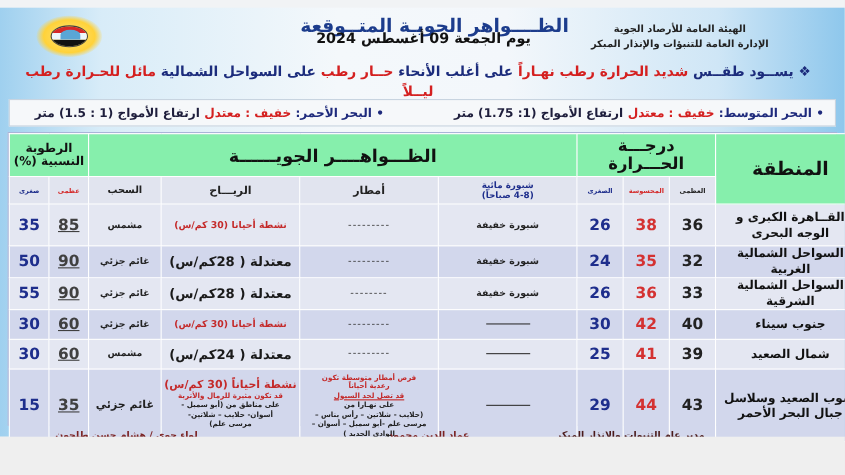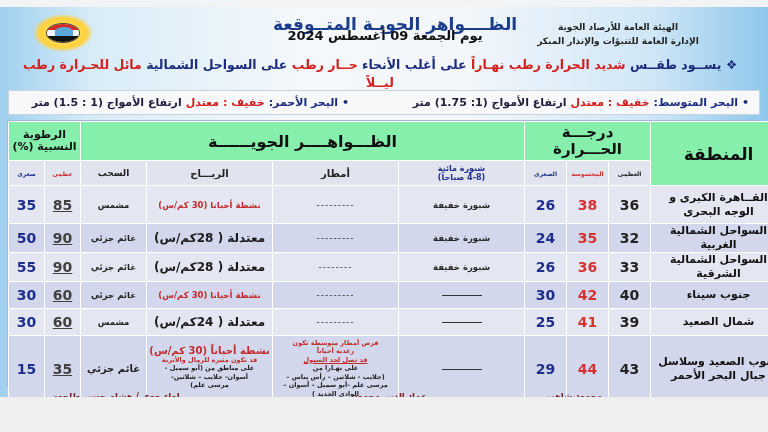--- a/index.html
+++ b/index.html
@@ -295,21 +295,20 @@
         </td>
         <td class="cloud" style="font-size:10px">غائم جزئي</td>
         <td class="hum-max">35</td>
         <td class="hum-min">15</td>
       </tr>
     </tbody>
   </table>
 </div>
 
 <div class="sig sig1">
-  <div class="name">محمود شاهين</div>
   <div class="role">مدير عام التنبوات والإنذار المبكر</div>
 </div>
 <div class="sig sig2">
   <div class="name">عماد الدين محمود</div>
   <div class="role">رئيس الإدارة المركزية للتنبوات والإنذار المبكر</div>
 </div>
 <div class="sig sig3">
   <div class="name">لواء جوي / هشام حسن طلحون</div>
   <div class="role">رئيس مجلس الإدارة</div>
 </div>

